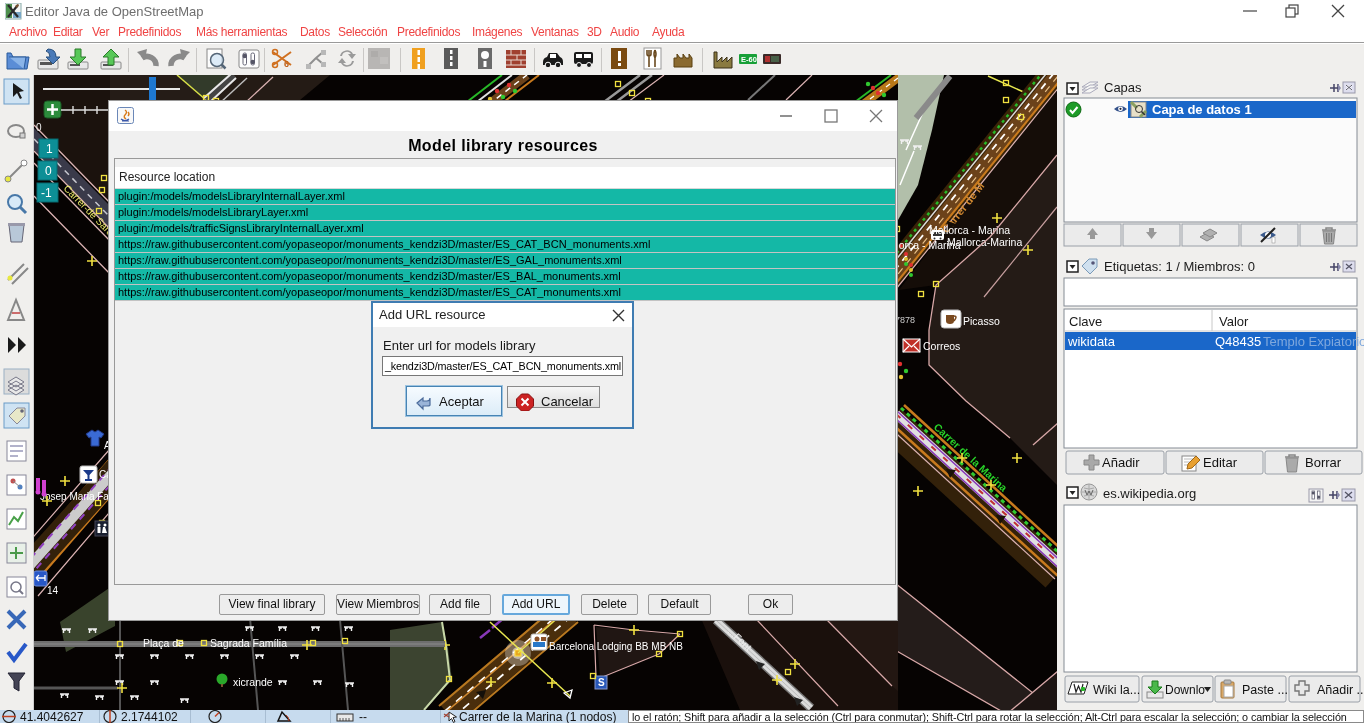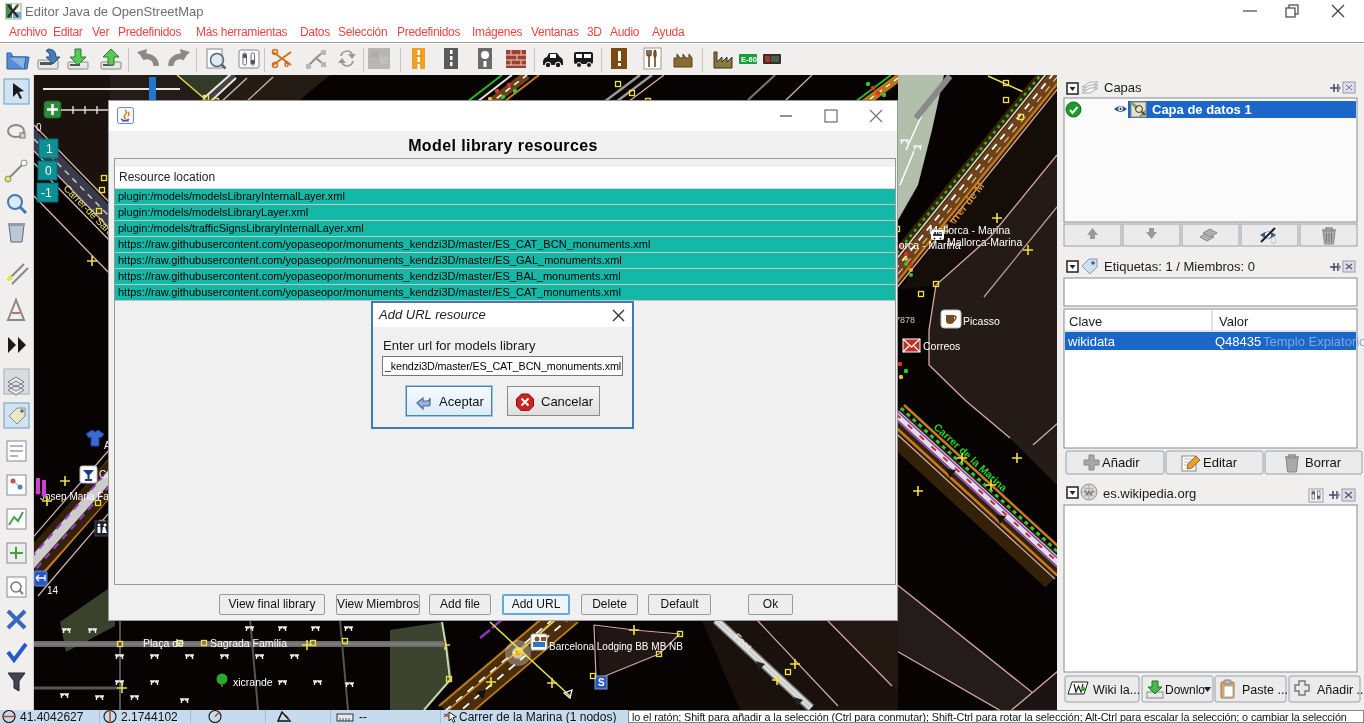--- a/index.html
+++ b/index.html
@@ -17,21 +17,21 @@
 #helpbox{position:absolute;left:628px;top:0;width:736px;height:13px;background:#fff;border:1px solid #8a8a8a;font-size:10.8px;letter-spacing:-0.1px;color:#111;white-space:nowrap;overflow:hidden;line-height:12px;padding-left:3px;}
 
 #dlg1{top:100px;left:108px;width:790px;height:521px;background:#f0f0f0;border:1px solid #9a9a9a;}
 #dlg1 .tb{position:absolute;top:0;left:0;width:100%;height:30px;background:#fff;}
 #dlg1 h1{position:absolute;top:36px;left:0;width:100%;text-align:center;font-size:16px;letter-spacing:.4px;font-weight:bold;color:#000;}
 #rtable{position:absolute;top:57px;left:5px;width:782px;height:427px;background:#f0f0f0;border:1px solid #999;}
 #rtable .hd{height:22px;background:#fff;border-bottom:1px solid #d8d8d8;font-size:12px;color:#222;padding:3px 0 0 4px;margin-top:8px;}
 #rtable .rw{height:16px;background:#14b8a6;border-bottom:1px solid #c3c3c3;font-size:11px;color:#000;padding:1px 0 0 3px;white-space:nowrap;overflow:hidden;}
 .btn{position:absolute;height:21px;background:#ededed;border:1px solid #9a9a9a;border-radius:2px;font-size:12px;color:#111;text-align:center;line-height:18px;}
 #dlg2{top:301px;left:371px;width:263px;height:128px;background:#f0f0f0;border:2px solid #3f7cb2;}
-#dlg2 .tb{position:absolute;top:0;left:0;width:100%;height:24px;background:#fff;font-size:13px;color:#222;font-style:italic;}
+#dlg2 .tb{position:absolute;top:0;left:0;width:100%;height:24px;background:#fff;font-size:13px;color:#222;}
 
 #rightpanel{top:75px;left:1057px;width:307px;height:635px;background:#f0efed;}
 .phead{position:absolute;left:7px;width:300px;height:20px;font-size:13px;color:#1a1a1a;}
 </style></head>
 <body>
 <div id="app">
 
 <div class="abs" id="titlebar">
 <svg class="abs" style="left:5px;top:3px" width="17" height="17" viewBox="0 0 17 17">
 <rect x="0" y="0" width="16" height="16" fill="#f4f6f4" stroke="#8aa"></rect>
@@ -550,27 +550,27 @@
 
 <div class="abs" id="dlg2">
 <div class="tb">
         <span class="abs" style="left:6px;top:4px">Add URL resource</span>
 <svg class="abs" style="left:239px;top:6px" width="13" height="13" viewBox="0 0 13 13">
           <path d="M1 1 l11 11 M12 1 l-11 11" stroke="#333" stroke-width="1.4"></path>
         </svg>
 </div>
 <div class="abs" style="left:10px;top:35px;font-size:13px;color:#1a1a1a">Enter url for models library</div>
 <div class="abs" style="left:9px;top:53px;width:241px;height:20px;background:#fff;border:1px solid #777;font-size:10.8px;letter-spacing:-0.15px;color:#000;white-space:nowrap;overflow:hidden;line-height:18px;padding-left:2px">_kendzi3D/master/ES_CAT_BCN_monuments.xml</div>
-<div class="abs" style="left:33px;top:83px;width:86px;height:30px;background:linear-gradient(#f6fbff,#dcecf8);border:1.5px solid #4884b4;outline:1px solid #9ec4e0;font-size:13px;color:#111">
+<div class="abs" style="left:33px;top:83px;width:96px;height:30px;background:linear-gradient(#f6fbff,#dcecf8);border:1.5px solid #4884b4;outline:1px solid #9ec4e0;font-size:13px;color:#111">
 <svg class="abs" style="left:7px;top:6px" width="18" height="18" viewBox="0 0 18 18">
           <path d="M3 10 l6 -5 v3 h4 q3 0 3 -3 l0 7 q0 1 -3 1 h-4 v3z" fill="#9ab4d8" stroke="#4a6a9a" stroke-width="1.2"></path>
         </svg>
 <span class="abs" style="left:32px;top:7px">Aceptar</span>
       </div>
-<div class="abs" style="left:134px;top:83px;width:93px;height:30px;background:linear-gradient(#f6f6f6,#dedede);border:1px solid #8a8a8a;font-size:13px;color:#111">
+<div class="abs" style="left:134px;top:83px;width:93px;height:22px;background:linear-gradient(#f6f6f6,#dedede);border:1px solid #8a8a8a;font-size:13px;color:#111">
 <svg class="abs" style="left:8px;top:6px" width="18" height="18" viewBox="0 0 18 18">
           <path d="M5.5 1 h7 l5 5 v7 l-5 5 h-7 l-5 -5 v-7z" fill="#cc2222" stroke="#881111"></path>
           <path d="M5.5 5.5 l7 7 M12.5 5.5 l-7 7" stroke="#fff" stroke-width="2"></path>
         </svg>
 <span class="abs" style="left:33px;top:7px">Cancelar</span>
       </div>
 </div>
 
 <div class="abs" id="rightpanel">
 <svg class="abs" style="left:0;top:0" width="307" height="635" viewBox="0 0 307 635">

